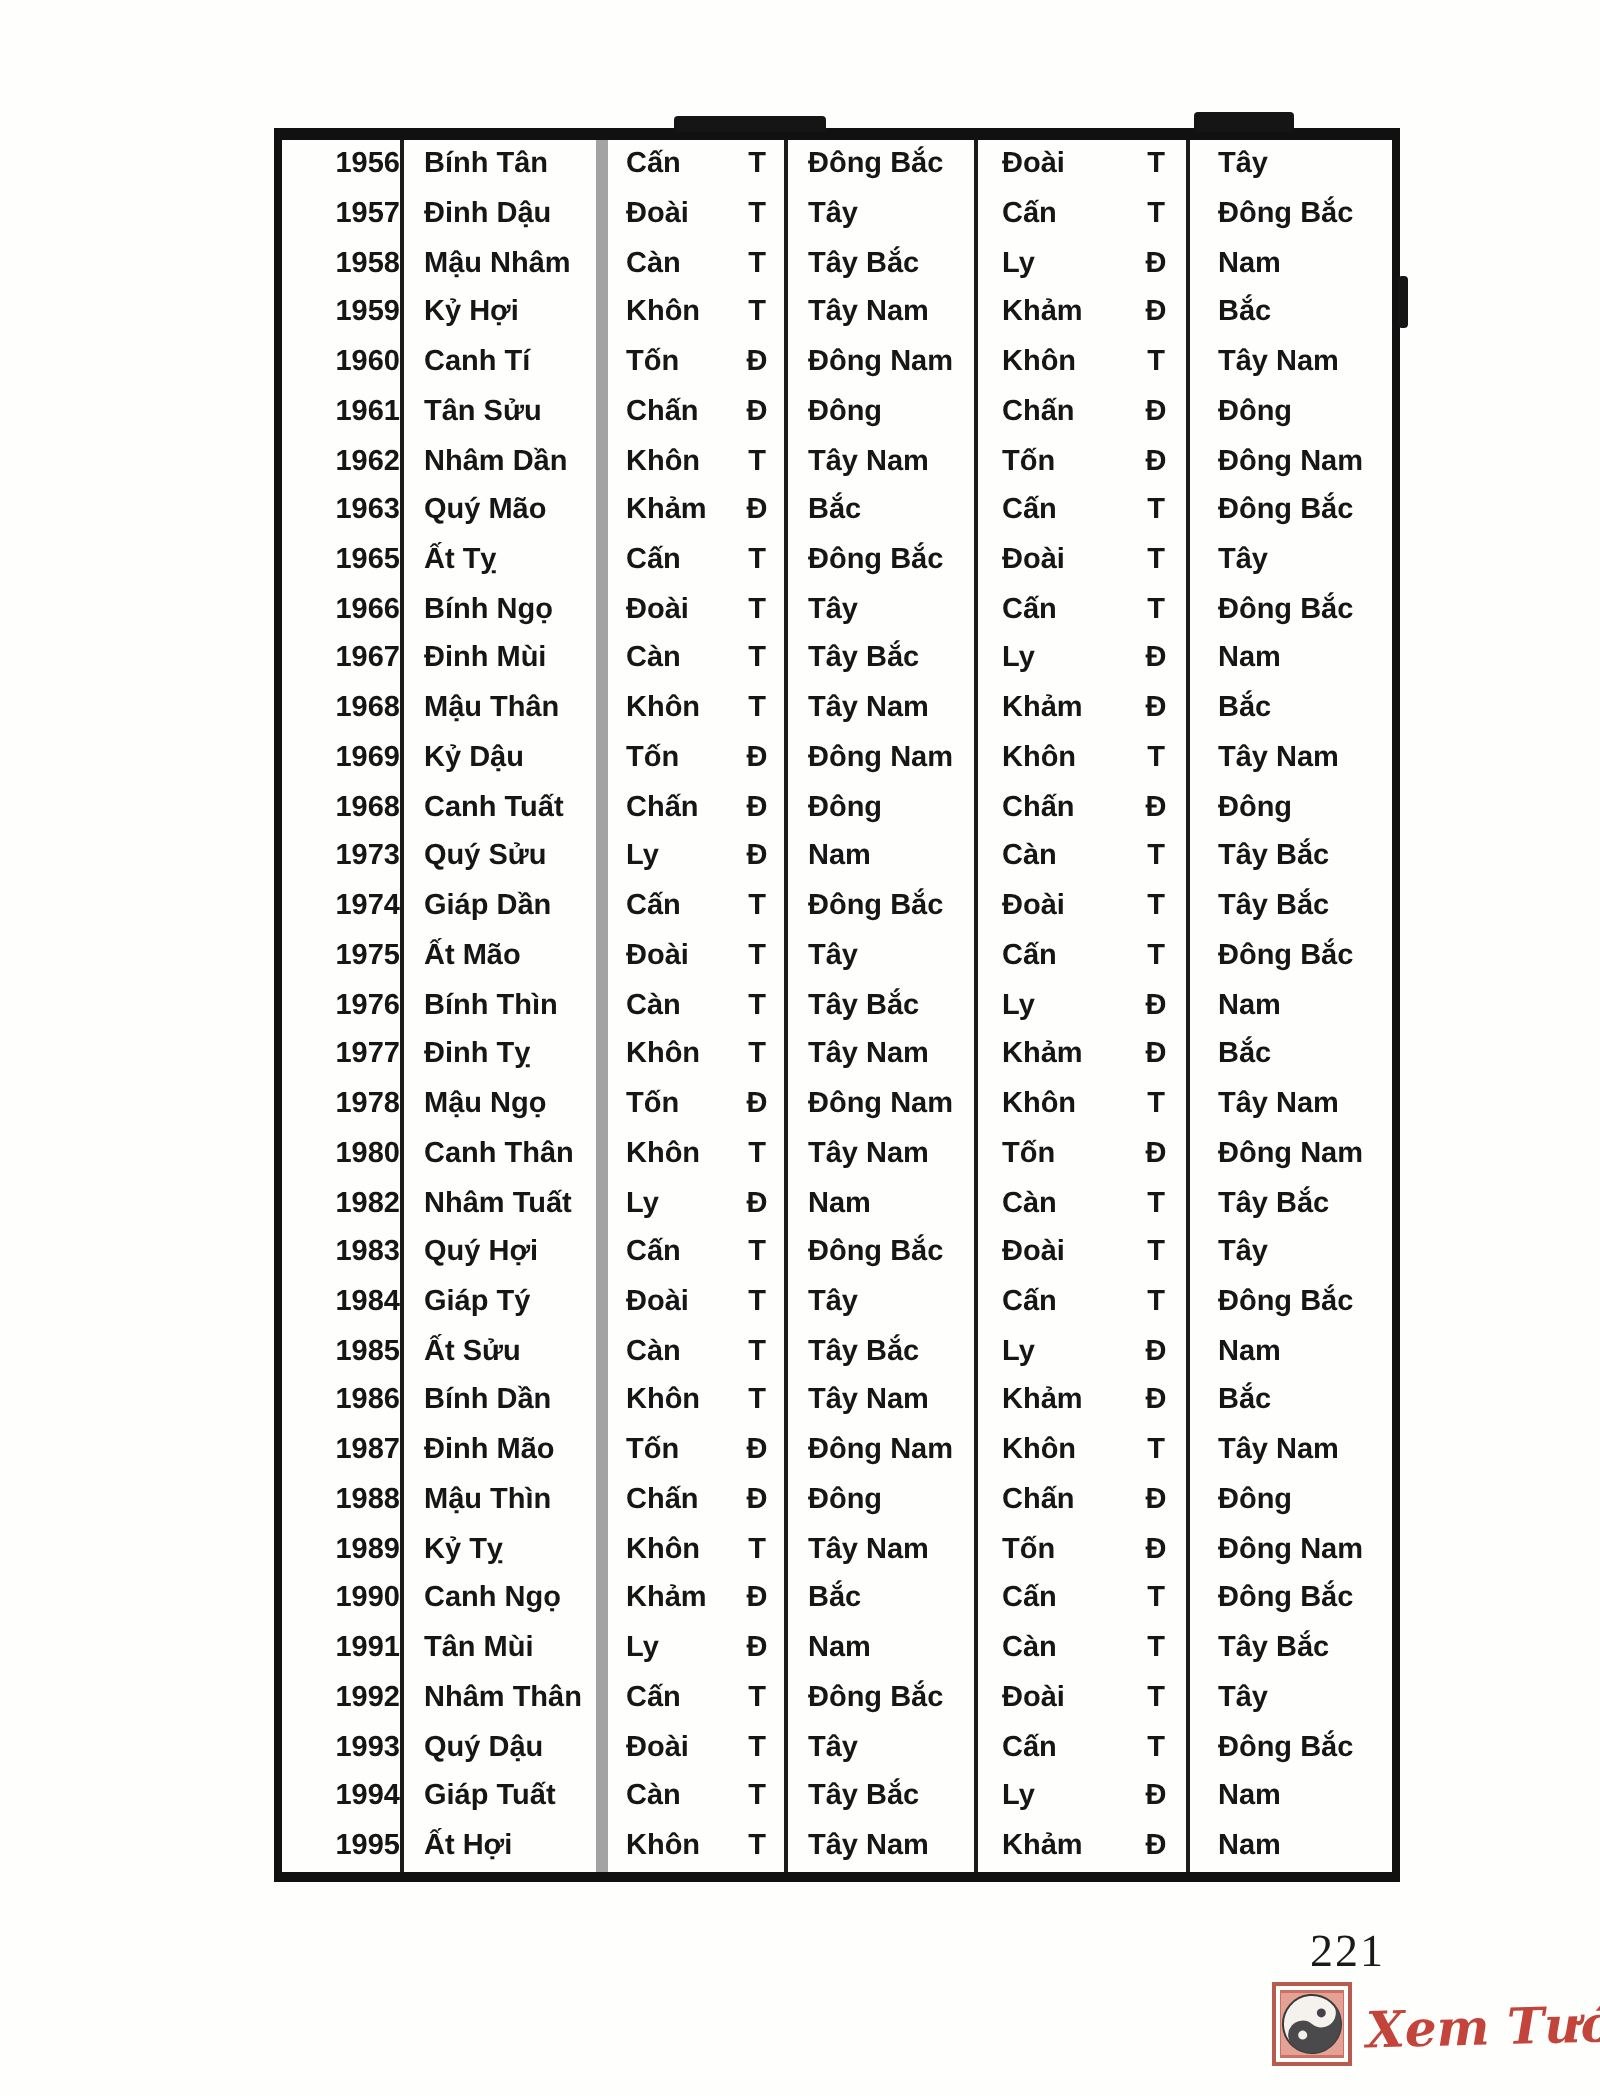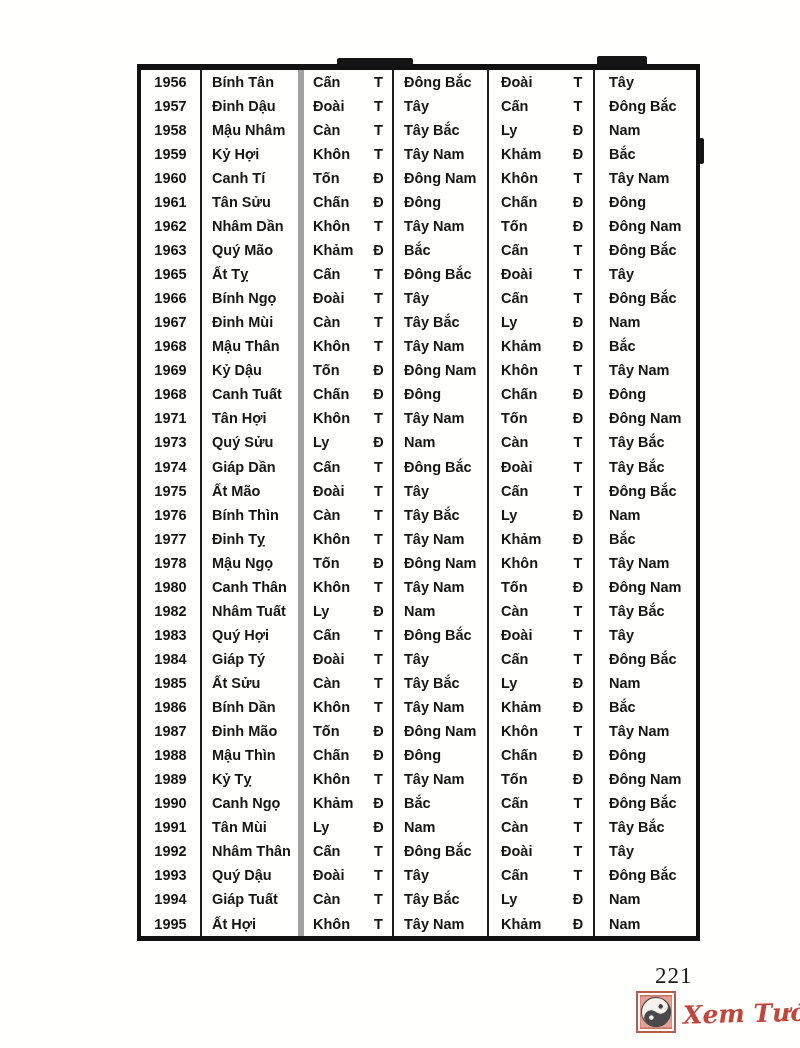--- a/index.html
+++ b/index.html
@@ -11,21 +11,21 @@
   .table-wrap{
     position:absolute;left:137px;top:64px;width:563px;height:877px;
     border:4px solid #111;border-top-width:6px;border-bottom-width:5px;
     box-sizing:border-box;background:#fefefd;
   }
   table{width:100%;height:100%;border-collapse:collapse;table-layout:fixed;}
   td{
     font-size:14.5px;font-weight:700;color:#161616;line-height:1;
     white-space:nowrap;overflow:hidden;vertical-align:middle;padding:0;
   }
-  td.c0{text-align:center;border-right:2px solid #1c1c1c;}
+  td.c0{text-align:right;border-right:2px solid #1c1c1c;}
   td.c1{padding-left:10px;border-right:6px solid #a3a3a3;}
   td.c2{padding-left:9px;}
   td.c3{text-align:center;border-right:2px solid #1c1c1c;}
   td.c4{padding-left:10px;border-right:2px solid #1c1c1c;}
   td.c5{padding-left:12px;}
   td.c6{text-align:center;border-right:2px solid #1c1c1c;}
   td.c7{padding-left:14px;}
 
   
   .artifact{position:absolute;background:#151515;border-radius:2px;}
@@ -203,30 +203,20 @@
             <td class="c0">1968</td>
             <td class="c1">Canh Tuất</td>
             <td class="c2">Chấn</td>
             <td class="c3">Đ</td>
             <td class="c4">Đông</td>
             <td class="c5">Chấn</td>
             <td class="c6">Đ</td>
             <td class="c7">Đông</td>
           </tr>
           <tr>
-            <td class="c0">1971</td>
-            <td class="c1">Tân Hợi</td>
-            <td class="c2">Khôn</td>
-            <td class="c3">T</td>
-            <td class="c4">Tây Nam</td>
-            <td class="c5">Tốn</td>
-            <td class="c6">Đ</td>
-            <td class="c7">Đông Nam</td>
-          </tr>
-          <tr>
             <td class="c0">1973</td>
             <td class="c1">Quý Sửu</td>
             <td class="c2">Ly</td>
             <td class="c3">Đ</td>
             <td class="c4">Nam</td>
             <td class="c5">Càn</td>
             <td class="c6">T</td>
             <td class="c7">Tây Bắc</td>
           </tr>
           <tr>

